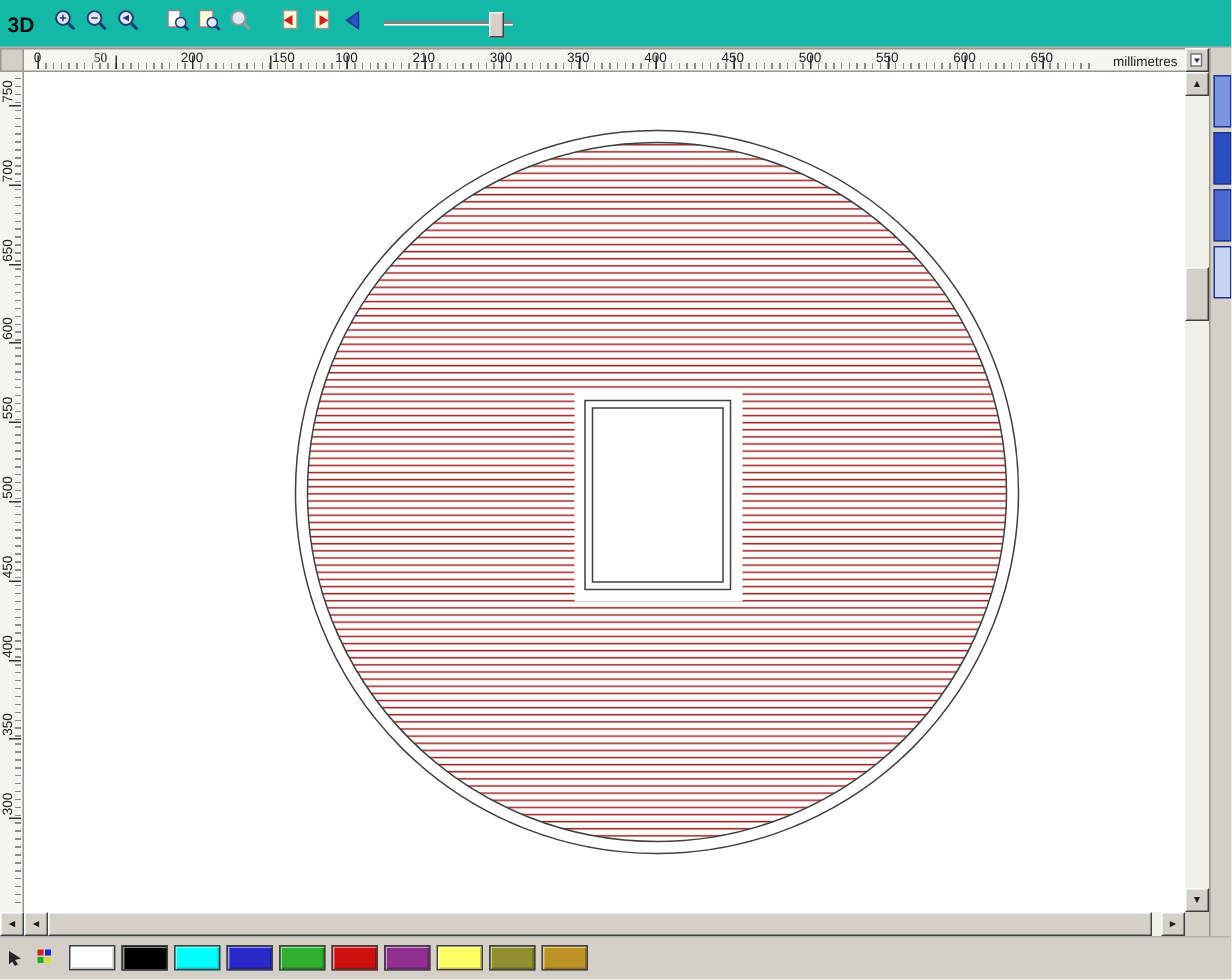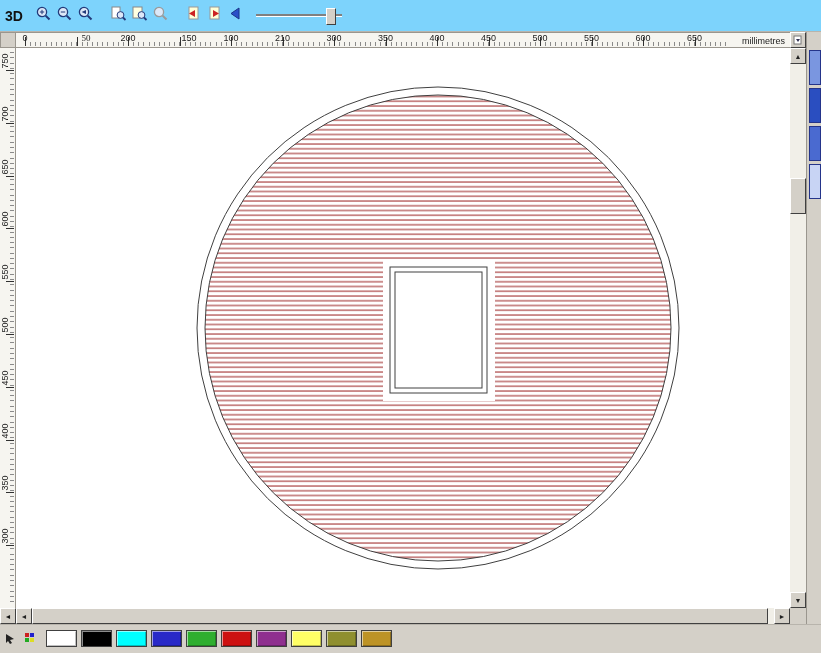--- a/index.html
+++ b/index.html
@@ -1,20 +1,20 @@
 <!DOCTYPE html>
 <html><head>
 <meta charset="utf-8">
 <style>
   html,body{margin:0;padding:0;}
   .win{position:relative;width:821px;height:653px;background:#d4d0c8;overflow:hidden;
        font-family:"Liberation Sans",sans-serif;color:#111;}
 
   
-  .toolbar{position:absolute;left:0;top:0;width:821px;height:32px;background:#7dd3fc;
+  .toolbar{position:absolute;left:0;top:0;width:821px;height:32px;background:#14b8a6;
            display:flex;align-items:center;box-sizing:border-box;padding-left:5px;
            border-bottom:1px solid #b8b4ac;}
   .label3d{font-weight:bold;font-size:14px;margin-right:10px;}
   .tbtns{display:flex;align-items:center;}
   .tbtn{width:21px;height:21px;display:flex;align-items:center;justify-content:center;}
   .tsep{width:12px;height:21px;}
   .slider{position:relative;width:86px;height:21px;margin-left:10px;}
   .slider-track{position:absolute;left:0;top:9px;width:86px;height:2px;background:#808080;
                 border-bottom:1px solid #fff;}
   .slider-handle{position:absolute;top:3px;width:8px;height:15px;background:#d4d0c8;
@@ -150,21 +150,21 @@
   </div>
 
   <div class="corner-tl"></div>
 
   <div class="h-ruler">
     <div class="h-minor"></div>
     <div>
         <div class="htick" style="left: 9px;"></div>
         <div class="hlabel" style="left: 9px;">0</div>
         <div class="htick" style="left: 60.5px;"></div>
-        <div class="hlabel" style="left: 70px; font-family: Liberation Serif, serif;">50</div>
+        <div class="hlabel" style="left: 51px; font-family: Liberation Serif, serif;">50</div>
         <div class="htick" style="left: 112px;"></div>
         <div class="hlabel" style="left: 112px;">200</div>
         <div class="htick" style="left: 163.5px;"></div>
         <div class="hlabel" style="left: 173px;">150</div>
         <div class="htick" style="left: 215px;"></div>
         <div class="hlabel" style="left: 215px;">100</div>
         <div class="htick" style="left: 266.5px;"></div>
         <div class="hlabel" style="left: 266.5px;">210</div>
         <div class="htick" style="left: 318px;"></div>
         <div class="hlabel" style="left: 318px;">300</div>

